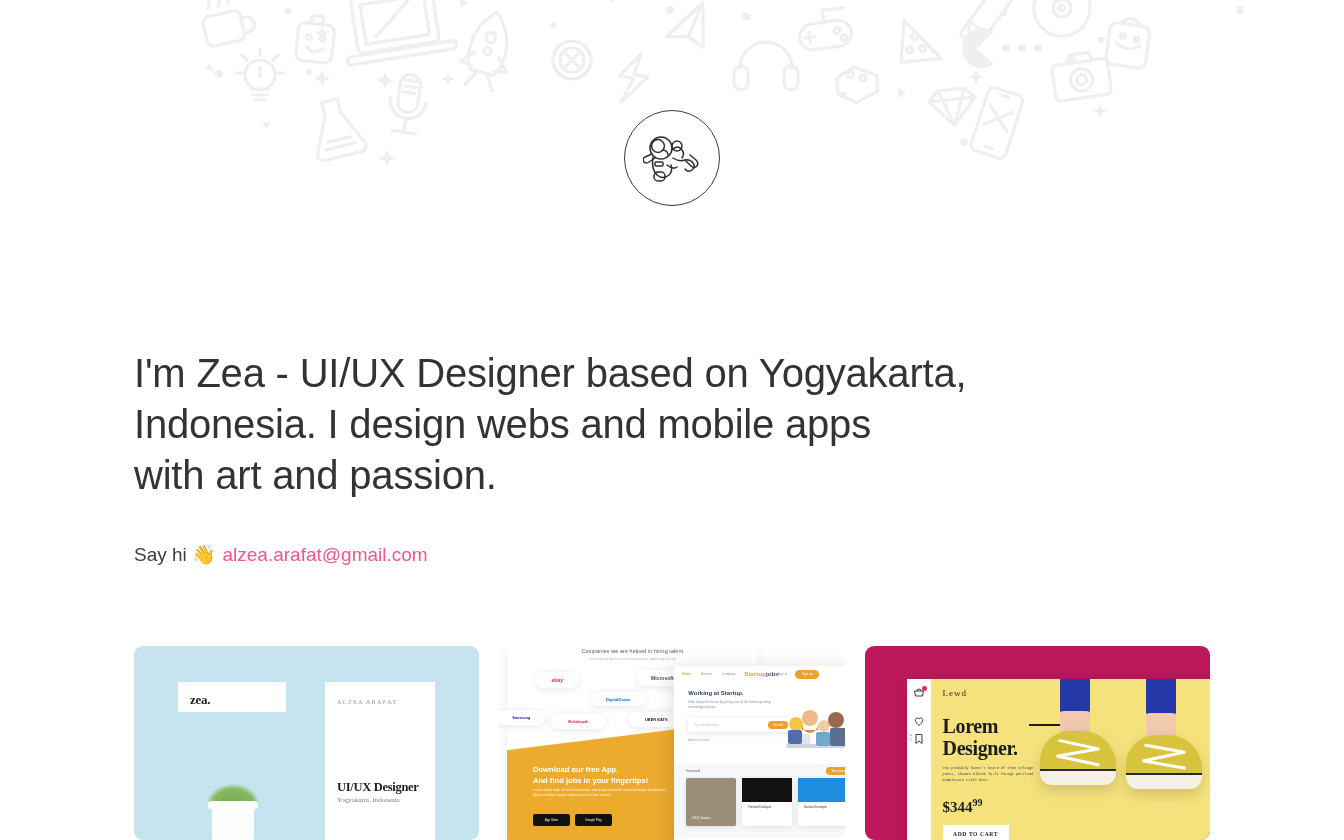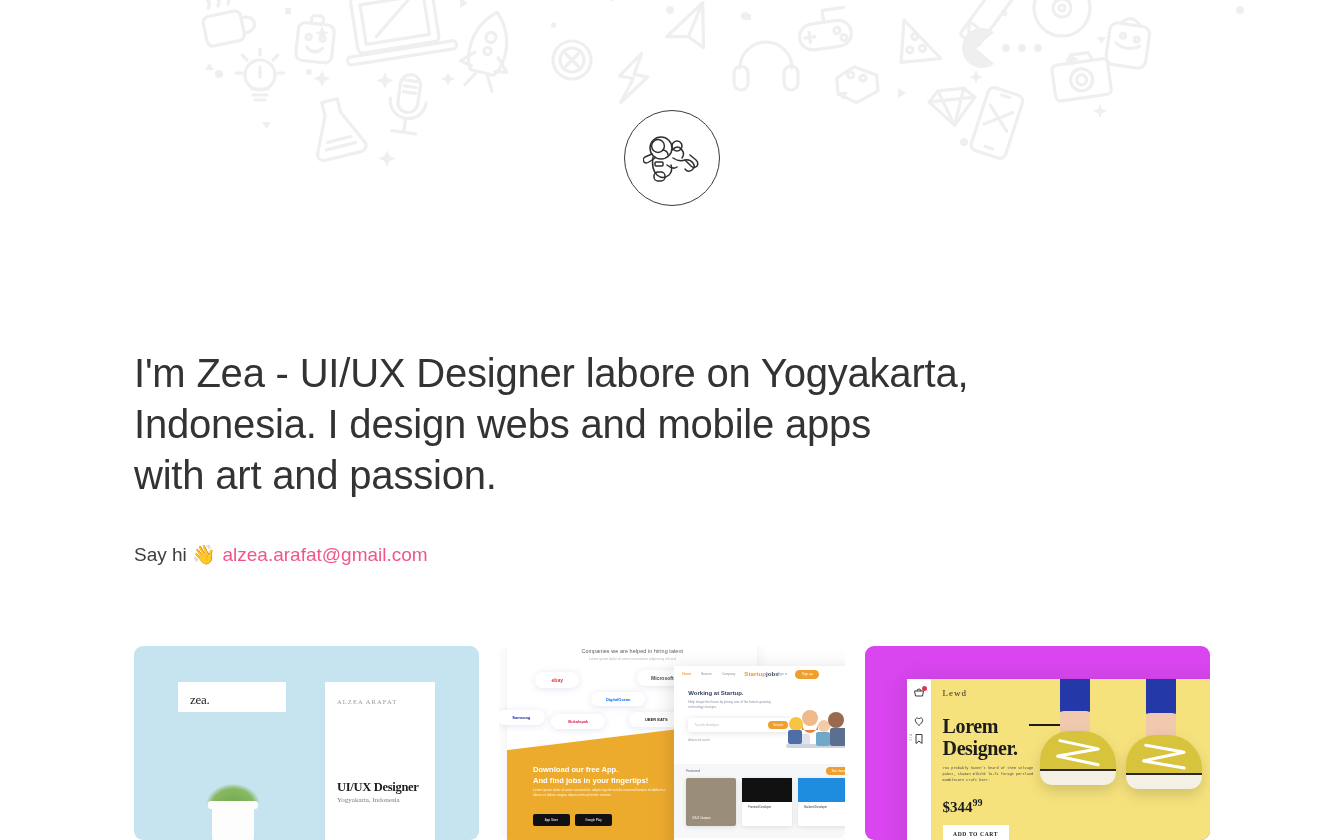--- a/index.html
+++ b/index.html
@@ -45,29 +45,29 @@
 
   
   .cards { position: absolute; left: 134px; top: 646px; width: 1076px; height: 194px;
            display: flex; gap: 20px; }
   .card {
     width: 345.3px; height: 194px; border-radius: 9px;
     overflow: hidden; position: relative; background: #fff;
   }
   .card-1 { background: #c5e4ef; }
   .card-2 { background: #ffffff; }
-  .card-3 { background: #d946ef; padding-left: 7px; }
+  .card-3 { background: #be185d; padding-left: 7px; }
 
   
   .bc { position: absolute; background: #fff; }
   .bc-left  { left: 44px; top: 36px; width: 108px; height: 158px; }
   .bc-right { left: 191px; top: 36px; width: 110px; height: 192px; }
   .bc-left .brand {
     position: absolute; left: 12px; top: 10px;
-    font-family: "Liberation Serif", serif; font-weight: normal;
+    font-family: "Liberation Serif", serif; font-weight: bold;
     font-size: 13px; color: #1d1d1d; letter-spacing: -0.3px;
   }
   .bc-left .photo {
     position: absolute; left: 0; top: 30px; width: 108px; height: 128px;
     background: #c5e4ef;
   }
   .pot {
     position: absolute; left: 34px; bottom: -4px; width: 42px; height: 40px;
     background: #fdfdfd; border-radius: 3px 3px 7px 7px;
   }
@@ -391,21 +391,21 @@
         <path d="M29 18 q6 -6 10 0 q3 4 0 8"></path>
         <circle cx="34" cy="14" r="5"></circle>
         <path d="M30 26 q6 4 12 2 l6 6 q3 3 6 0 q2 -3 -1 -6 l-6 -5"></path>
         <path d="M42 28 q5 -1 8 3 q3 4 -1 7 q-4 3 -7 -1"></path>
         <path d="M24 33 q6 5 10 2"></path>
       </svg>
     </div>
   </div>
 
   <div class="hero">
-    <h1 class="headline">I'm Zea - UI/UX Designer labore on Yogyakarta, Indonesia. I design webs and mobile apps
+    <h1 class="headline">I'm Zea - UI/UX Designer based on Yogyakarta, Indonesia. I design webs and mobile apps
 with art and passion.</h1>
   </div>
 
   <div class="contact">
     <span>Say hi</span>
     <span class="wave">👋</span>
     <a class="email" href="#">alzea.arafat@gmail.com</a>
   </div>
 
   <div class="cards">

